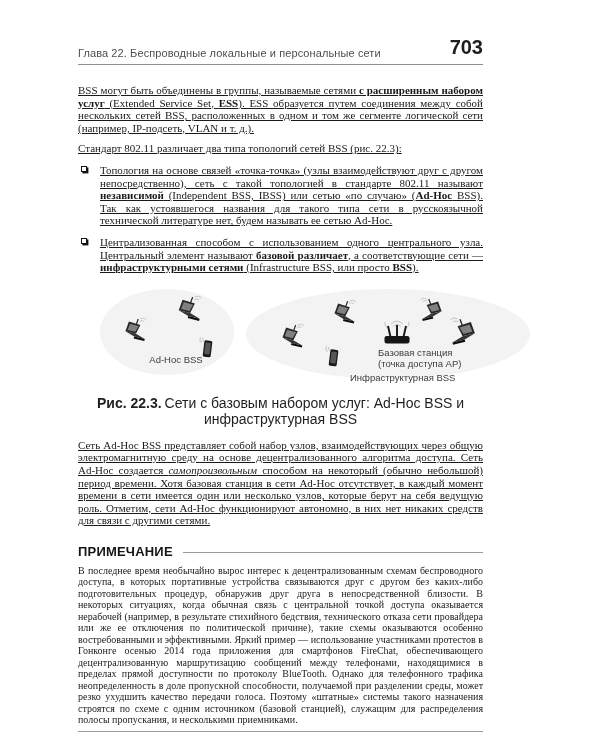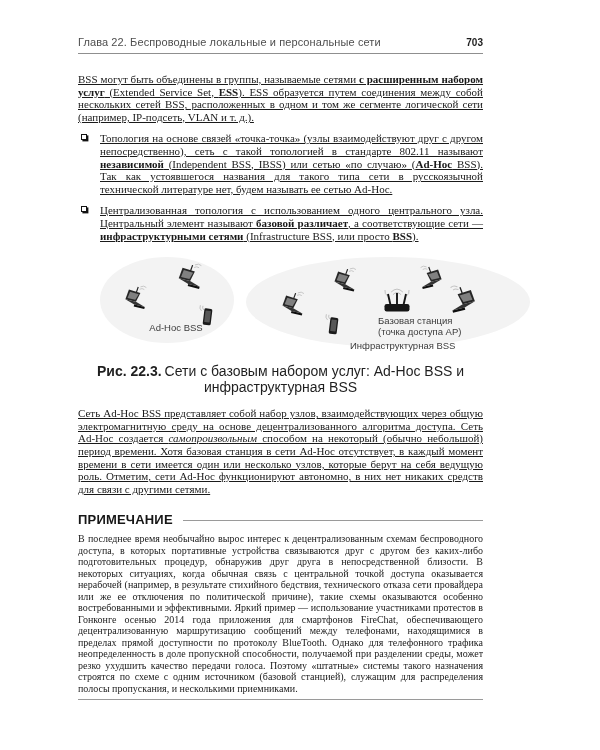--- a/index.html
+++ b/index.html
@@ -17,21 +17,21 @@
     background:#fff;
   }
   
   .runhead {
     display:flex; justify-content:space-between; align-items:flex-end;
     border-bottom:1px solid #8f8f8f;
     padding-bottom:5px;
     font-family:"Liberation Sans", sans-serif;
   }
   .runhead .chapter { font-size:11px; color:#4e4e4e; letter-spacing:0.1px; }
-  .runhead .pagenum { font-size:10px; font-weight:bold; color:#1d1d1d; }
+  .runhead .pagenum { font-size:20px; font-weight:bold; color:#1d1d1d; }
 
   
   .bodycopy { font-size:11px; line-height:12.6px; text-align:justify;text-decoration:underline; }
   .para-first { margin-top:19px; }
   .para { margin-top:8px; }
   b { font-weight:bold; }
   i { font-style:italic; }
 
   
   .bullets { list-style:none; }
@@ -80,29 +80,30 @@
 
 <div class="page">
 
   <div class="runhead">
     <span class="chapter">Глава 22. Беспроводные локальные и персональные сети</span>
     <span class="pagenum">703</span>
   </div>
 
   <p class="bodycopy para-first"><span>BSS могут быть объединены в группы, называемые сетями </span><b>с расширенным набором услуг</b><span> (Extended Service Set, </span><b>ESS</b><span>). ESS образуется путем соединения между собой нескольких сетей BSS, расположенных в одном и том же сегменте логической сети (например, IP-подсеть, VLAN и т. д.).</span></p>
 
+  <p class="bodycopy para">Стандарт 802.11 различает два типа топологий сетей BSS (рис. 22.3):</p>
 
   <ul class="bullets bodycopy">
     <li class="bullet-item">
       <span class="bullet-marker"></span>
       <span>Топология на основе связей «точка-точка» (узлы взаимодействуют друг с другом непосредственно), сеть с такой топологией в стандарте 802.11 называют </span><b>независимой</b><span> (Independent BSS, IBSS) или сетью «по случаю» (</span><b>Ad-Hoc</b><span> BSS). Так как устоявшегося названия для такого типа сети в русскоязычной технической литературе нет, будем называть ее сетью Ad-Hoc.</span>
     </li>
     <li class="bullet-item">
       <span class="bullet-marker"></span>
-      <span>Централизованная топология с использованием одного центрального узла. Центральный элемент называют </span><b>базовой различает</b><span>, а соответствующие сети — </span><b>инфраструктурными сетями</b><span> (Infrastructure BSS, или просто </span><b>BSS</b><span>).</span>
+      <span>Централизованная способом с использованием одного центрального узла. Центральный элемент называют </span><b>базовой различает</b><span>, а соответствующие сети — </span><b>инфраструктурными сетями</b><span> (Infrastructure BSS, или просто </span><b>BSS</b><span>).</span>
     </li>
   </ul>
 
   <div class="figure">
     <svg width="452" height="102" viewBox="0 0 452 102">
       <defs>
         <g id="laptop">
           <path class="wifi" d="M21.5,3.5 q2.6,-1.4 4.6,0.2"></path>
           <path class="wifi" d="M22.5,0.8 q3.6,-1.8 6,0.6"></path>
           <line x1="16" y1="11" x2="19.6" y2="1.2" stroke="#222" stroke-width="1.3"></line>

